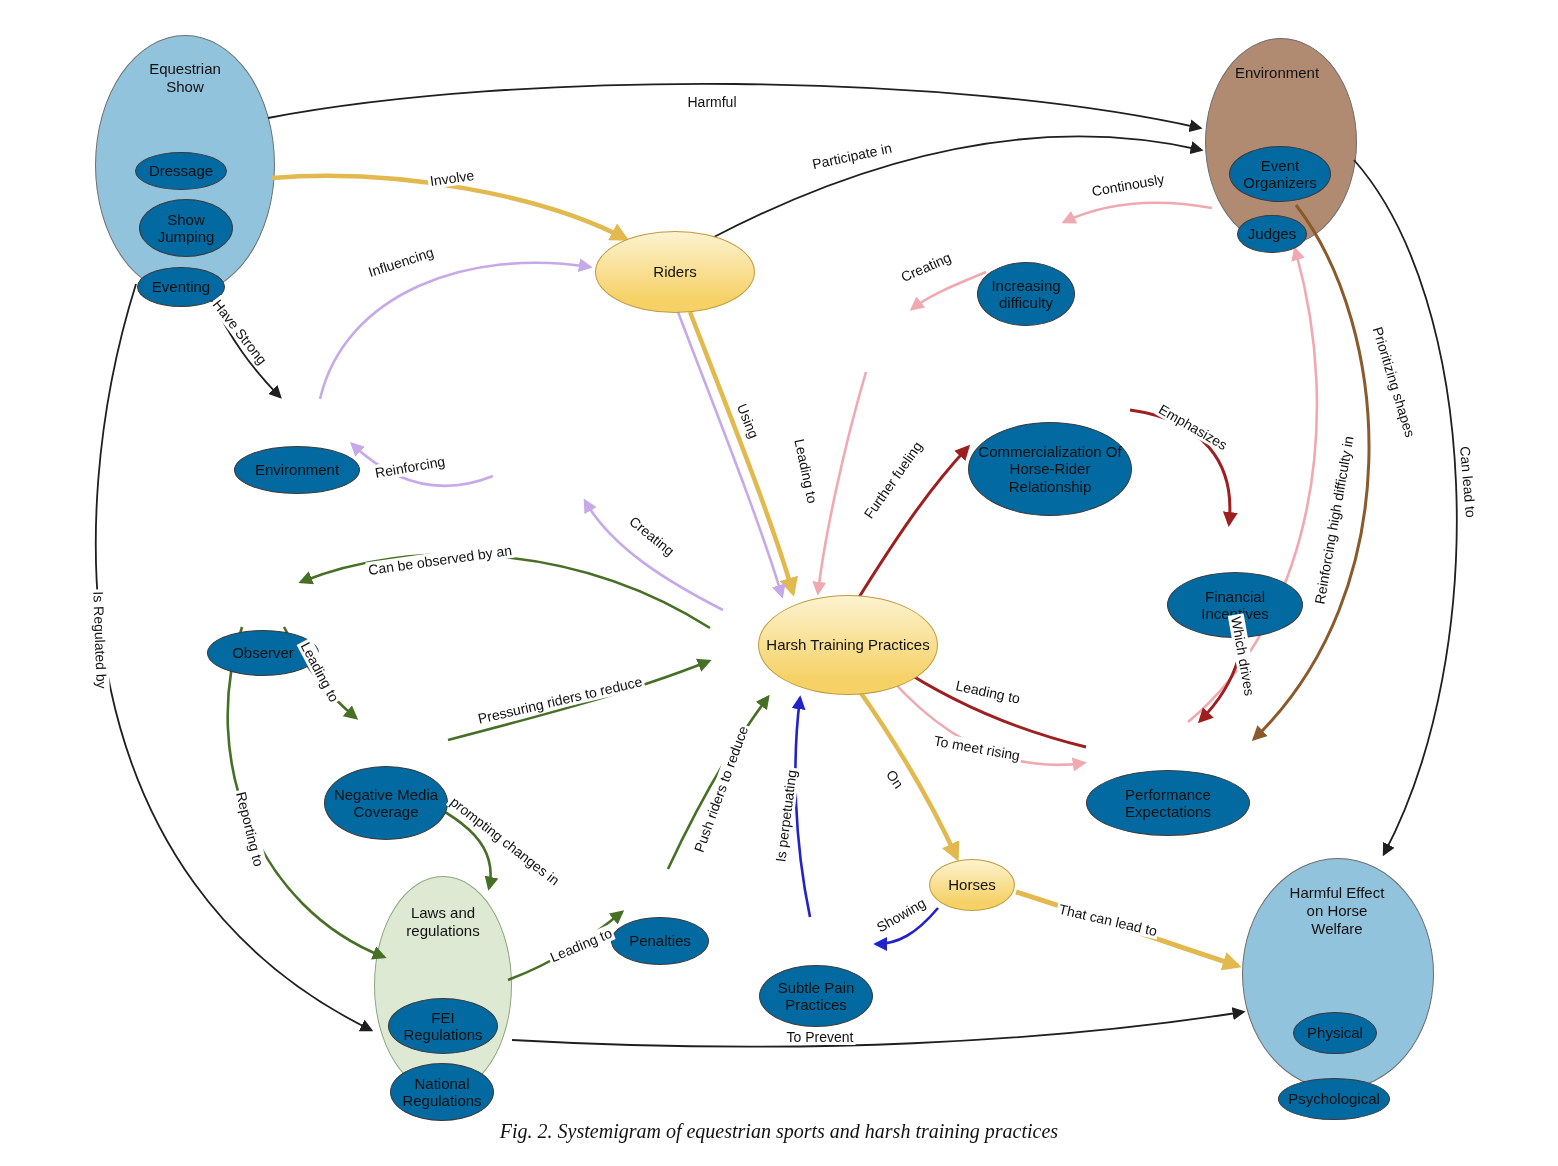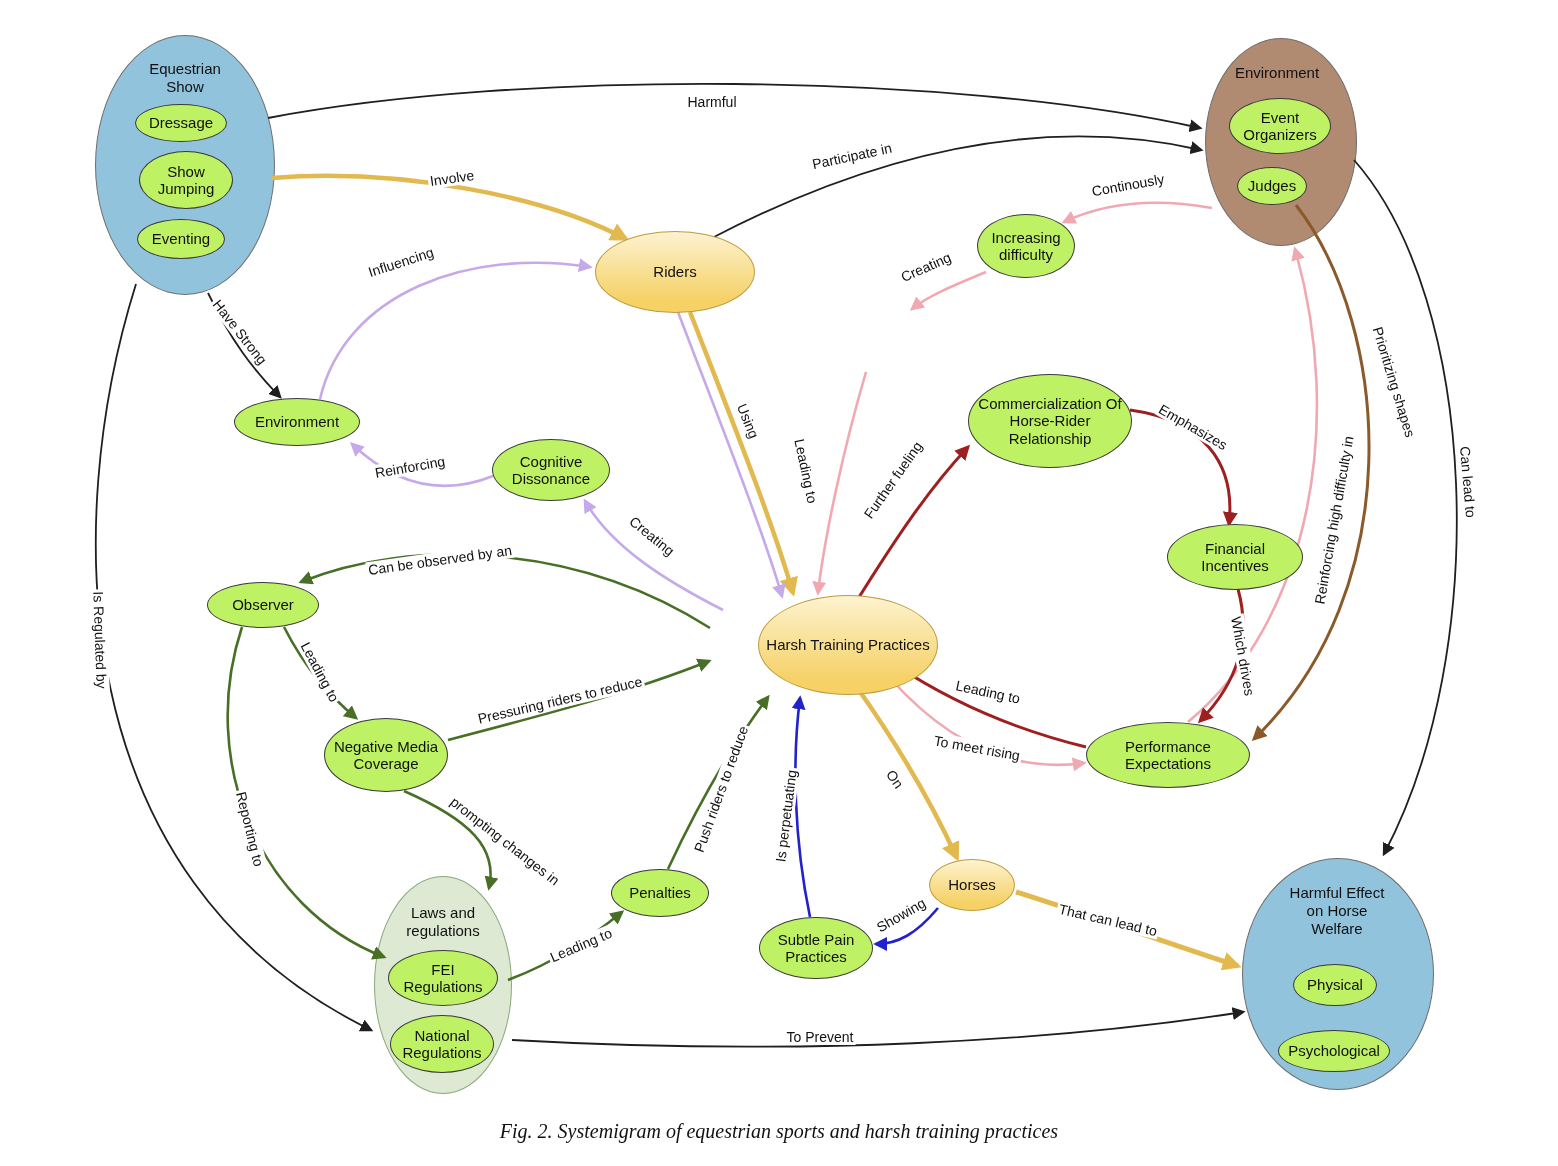--- a/index.html
+++ b/index.html
@@ -7,21 +7,21 @@
   .canvas { position:relative; width:1558px; height:1166px; background:#fff; overflow:hidden; }
   .layer { position:absolute; inset:0; width:1558px; height:1166px; }
   svg.layer { pointer-events:none; }
 
   .node {
     position:absolute; border-radius:50%;
     display:flex; align-items:center; justify-content:center;
     text-align:center; transform:translate(-50%,-50%);
     font-size:15px; line-height:1.15; color:#111; padding:4px 6px;
   }
-  .white  { background:#bef264; border:1.6px solid #3a3a3a; }
+  .white  { background:#0369a1; border:1.6px solid #3a3a3a;margin-top:48px; }
   .yellow { background:linear-gradient(180deg,#fdf3d0 0%,#f5d166 85%); border:1.6px solid #bf9b3f; }
   .blue   { background:#92c3dc; border:1.6px solid #6e6e6e; }
   .brown  { background:#b08a71; border:1.6px solid #6e6e6e; }
   .greenf { background:#dde9d3; border:1.6px solid #8aa87a; }
 
   .group-title {
     position:absolute; transform:translate(-50%,-50%);
     text-align:center; font-size:15px; line-height:1.2; color:#111;
   }
 
@@ -134,21 +134,20 @@
     <div class="node white" style="left:443px; top:978px;  width:110px; height:56px;">FEI Regulations</div>
     <div class="node white" style="left:442px; top:1044px; width:104px; height:58px;">National Regulations</div>
     <div class="node white" style="left:1335px; top:985px;  width:84px;  height:42px;">Physical</div>
     <div class="node white" style="left:1334px; top:1051px; width:112px; height:42px;">Psychological</div>
 
     <div class="node yellow" style="left:675px; top:272px; width:160px; height:82px;text-align:center;">Riders</div>
     <div class="node yellow" style="left:848px; top:645px; width:180px; height:100px;">Harsh Training Practices</div>
     <div class="node yellow" style="left:972px; top:885px; width:86px;  height:52px;">Horses</div>
 
     <div class="node white" style="left:297px;  top:422px; width:126px; height:48px;">Environment</div>
-    <div class="node white" style="left:551px; top:470px; width:118px; height:62px;">Cognitive Dissonance</div>
     <div class="node white" style="left:263px;  top:605px; width:112px; height:46px;">Observer</div>
     <div class="node white" style="left:386px; top:755px; width:124px; height:74px;">Negative Media Coverage</div>
     <div class="node white" style="left:660px;  top:893px; width:98px;  height:48px;">Penalties</div>
     <div class="node white" style="left:816px; top:948px; width:114px; height:62px;">Subtle Pain Practices</div>
     <div class="node white" style="left:1026px; top:246px; width:98px; height:64px;">Increasing difficulty</div>
     <div class="node white" style="left:1050px; top:421px; width:164px; height:94px;">Commercialization Of Horse-Rider Relationship</div>
     <div class="node white" style="left:1235px; top:557px; width:136px; height:66px;">Financial Incentives</div>
     <div class="node white" style="left:1168px; top:755px; width:164px; height:66px;">Performance Expectations</div>
   </div>
 

